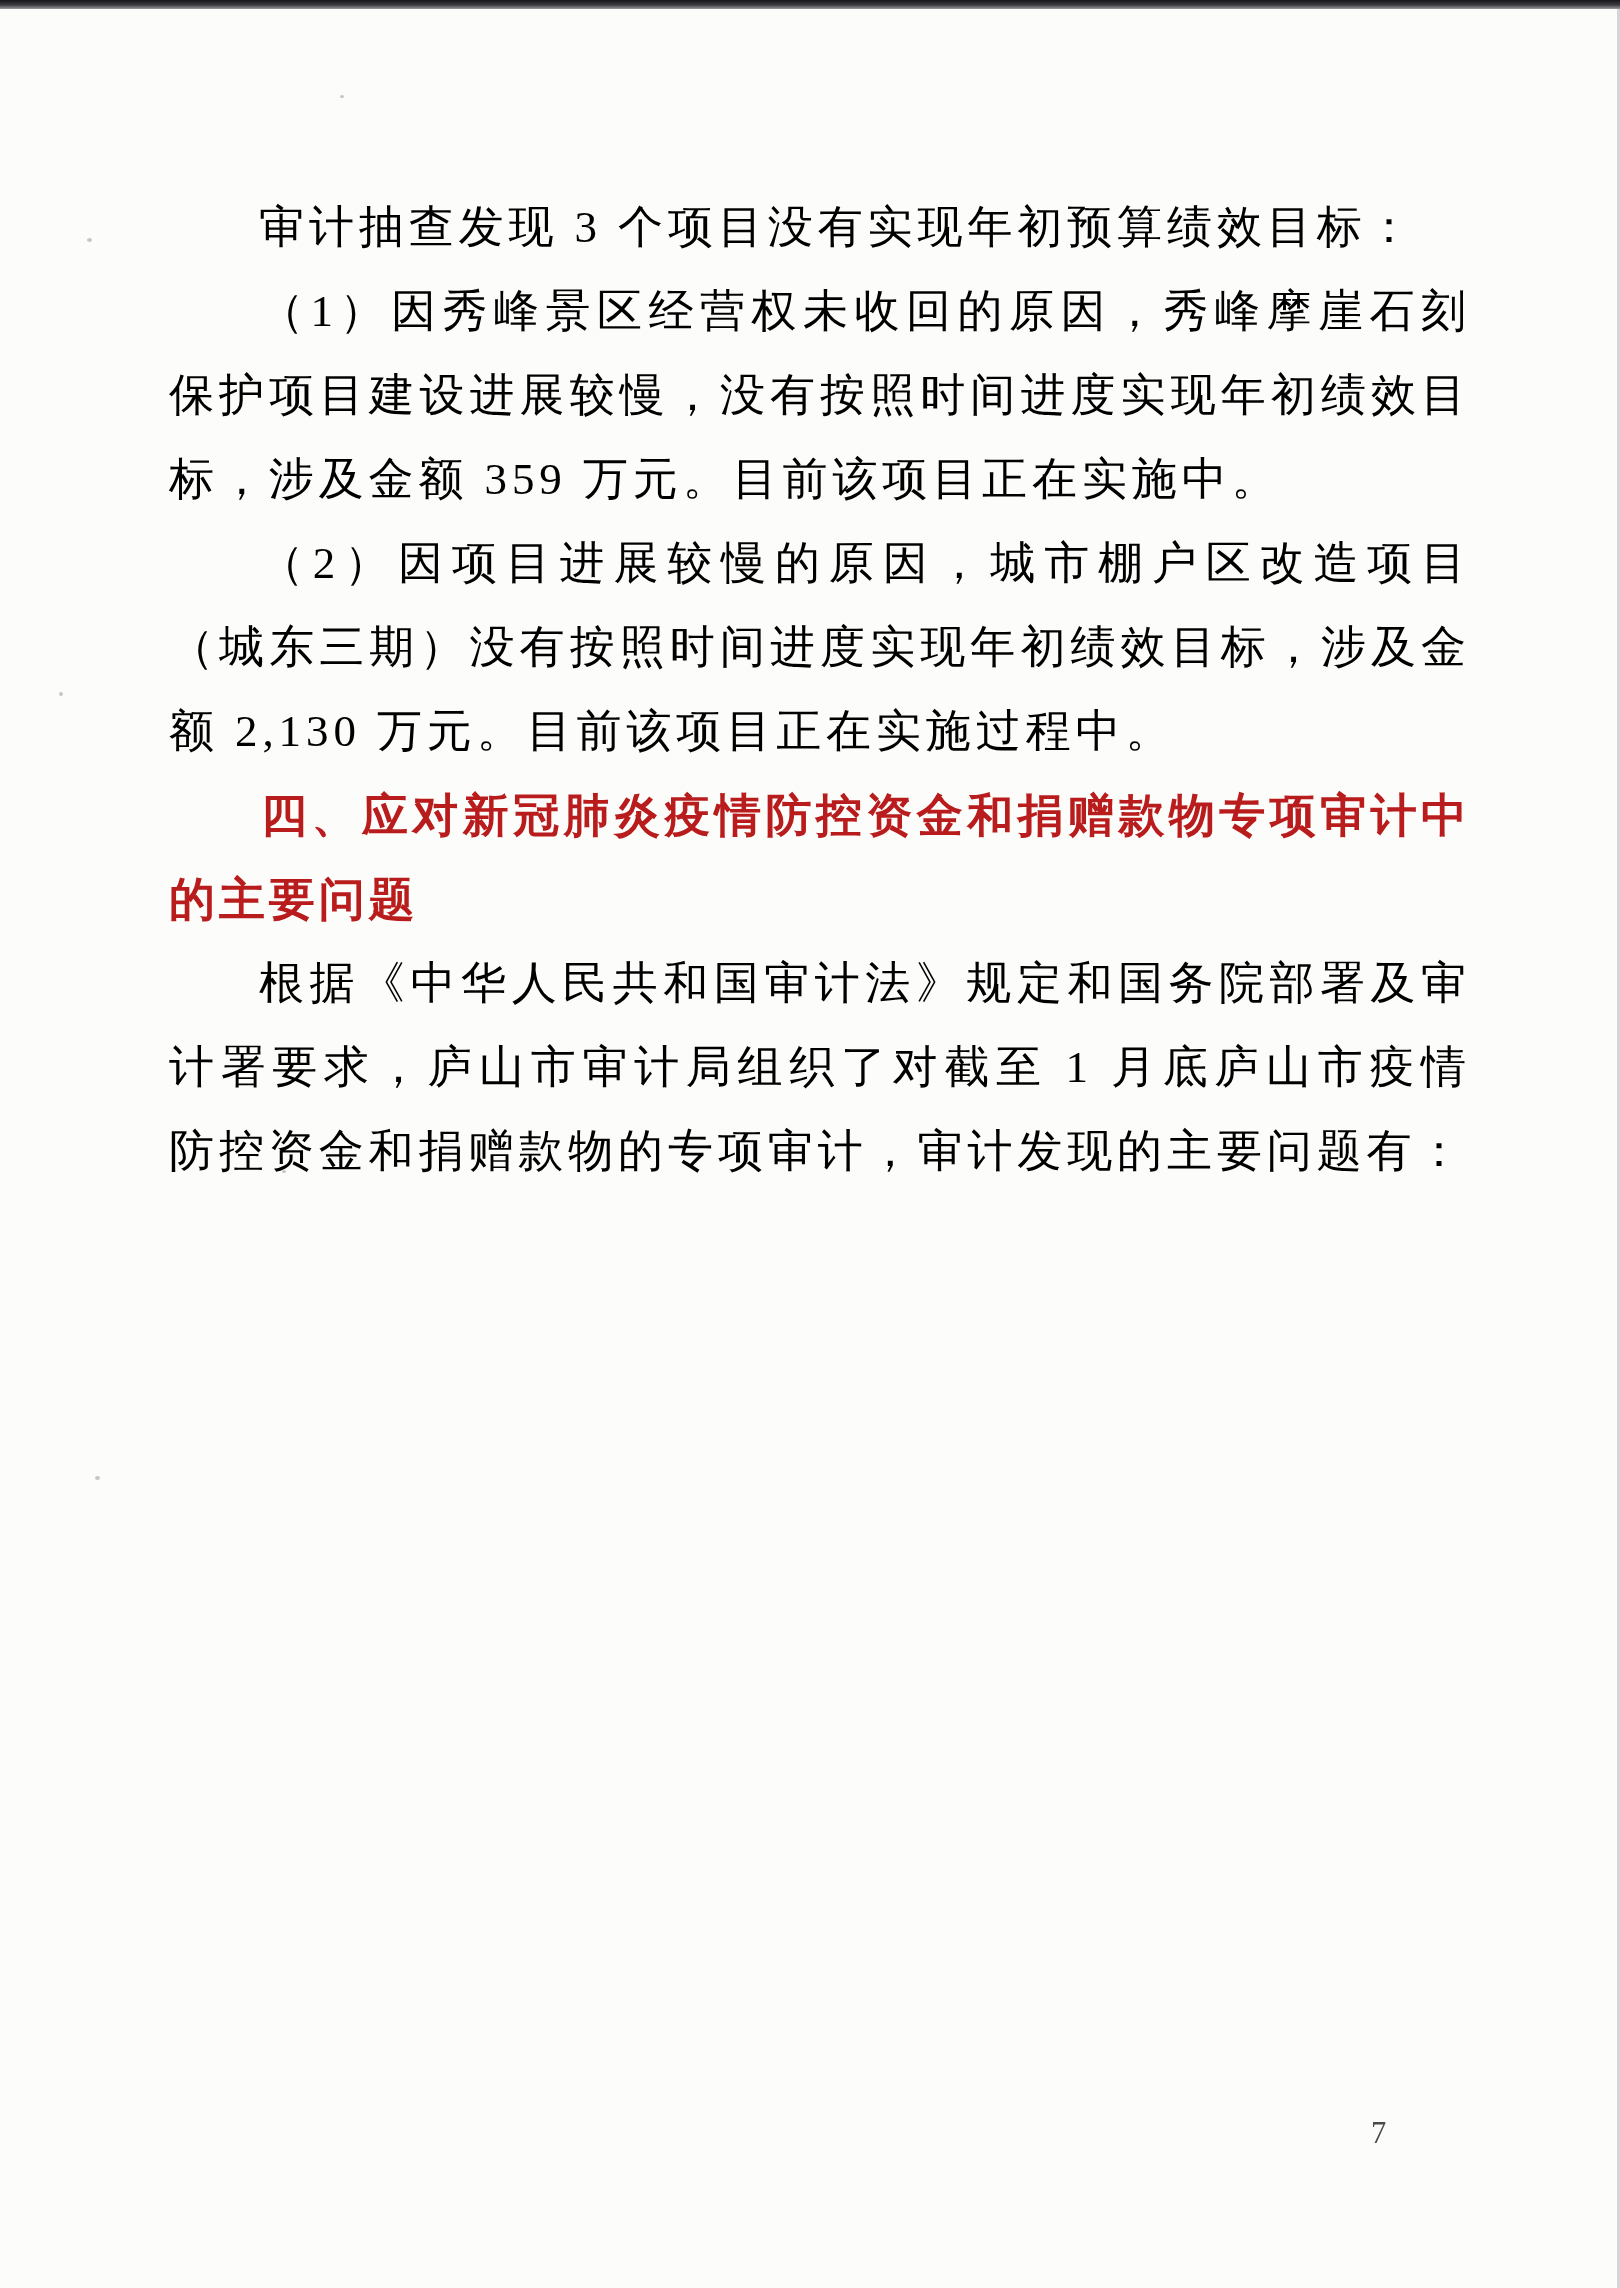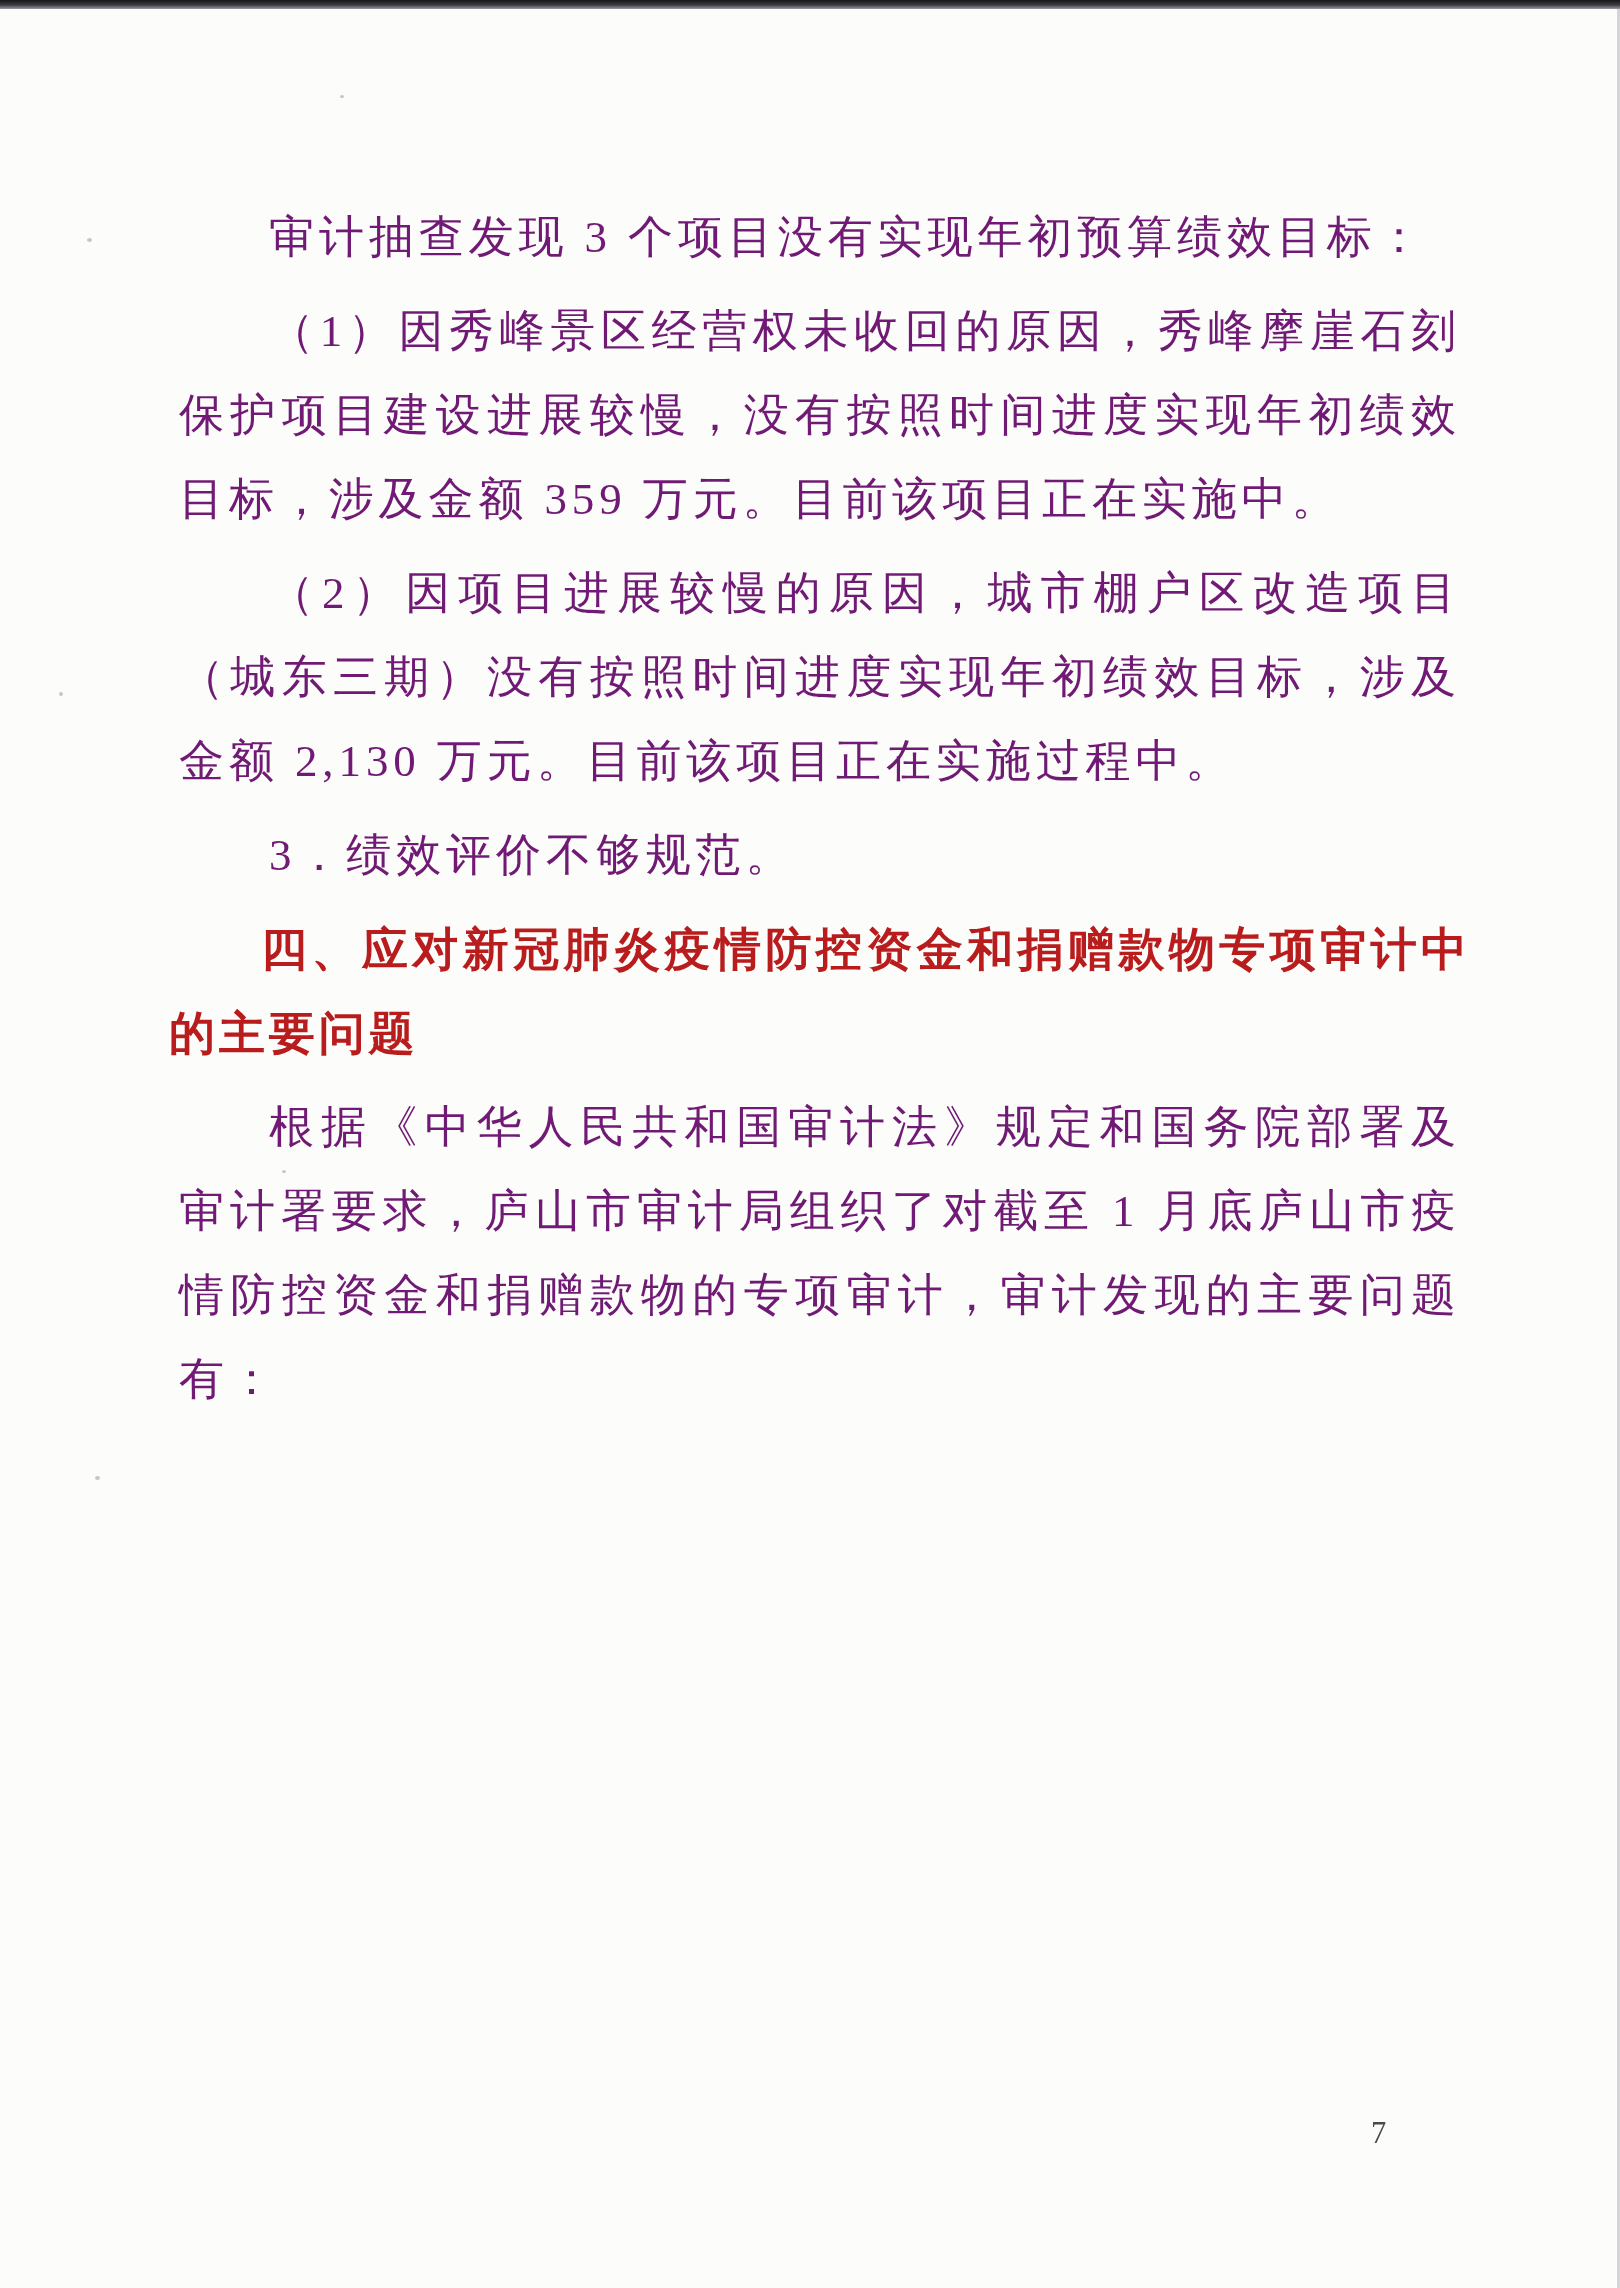--- a/index.html
+++ b/index.html
@@ -26,27 +26,27 @@
     position: absolute; border-radius: 50%;
     background: #b9b9b9; opacity: .8;
   }
   .content {
     position: absolute;
     left: 169px;
     top: 185px;
     width: 1302px;
   }
   p.body {
-    margin: 10px;
+    margin: 0;
     font-size: 45px;
     line-height: 84px;
     letter-spacing: 4.9px;
     text-align: justify;
     text-indent: 2em;
-    color: #701a75;
+    color: #000000;
     font-weight: 400;
   }
   p.heading {
     margin: 0;
     font-family: "Liberation Sans", "DejaVu Sans", sans-serif;
     font-weight: 700;
     font-size: 46px;
     line-height: 84px;
     letter-spacing: 3.9px;
     text-align: justify;
@@ -74,21 +74,20 @@
   <div class="speck" style="left:87px; top:238px; width:4.9px; height:3.9px;"></div>
   <div class="speck" style="left:59px; top:692px; width:3.9px; height:3.9px;"></div>
   <div class="speck" style="left:95px; top:1476px; width:4.9px; height:3.9px;"></div>
   <div class="speck" style="left:340px; top:95px; width:3.9px; height:3px;"></div>
   <div class="speck" style="left:282px; top:1170px; width:3.9px; height:3px;"></div>
 
   <div class="content">
     <p class="body">审计抽查发现 3 个项目没有实现年初预算绩效目标：</p>
     <p class="body">（1）因秀峰景区经营权未收回的原因，秀峰摩崖石刻保护项目建设进展较慢，没有按照时间进度实现年初绩效目标，涉及金额 359 万元。目前该项目正在实施中。</p>
     <p class="body">（2）因项目进展较慢的原因，城市棚户区改造项目（城东三期）没有按照时间进度实现年初绩效目标，涉及金额 2,130 万元。目前该项目正在实施过程中。</p>
-    <p class="body">3．绩效评价不够规范。</p>
     <p class="heading">四、应对新冠肺炎疫情防控资金和捐赠款物专项审计中的主要问题</p>
     <p class="body">根据《中华人民共和国审计法》规定和国务院部署及审计署要求，庐山市审计局组织了对截至 1 月底庐山市疫情防控资金和捐赠款物的专项审计，审计发现的主要问题有：</p>
   </div>
 
   <div class="page-number">7</div>
 
 </div>
 
 
 </body></html>

